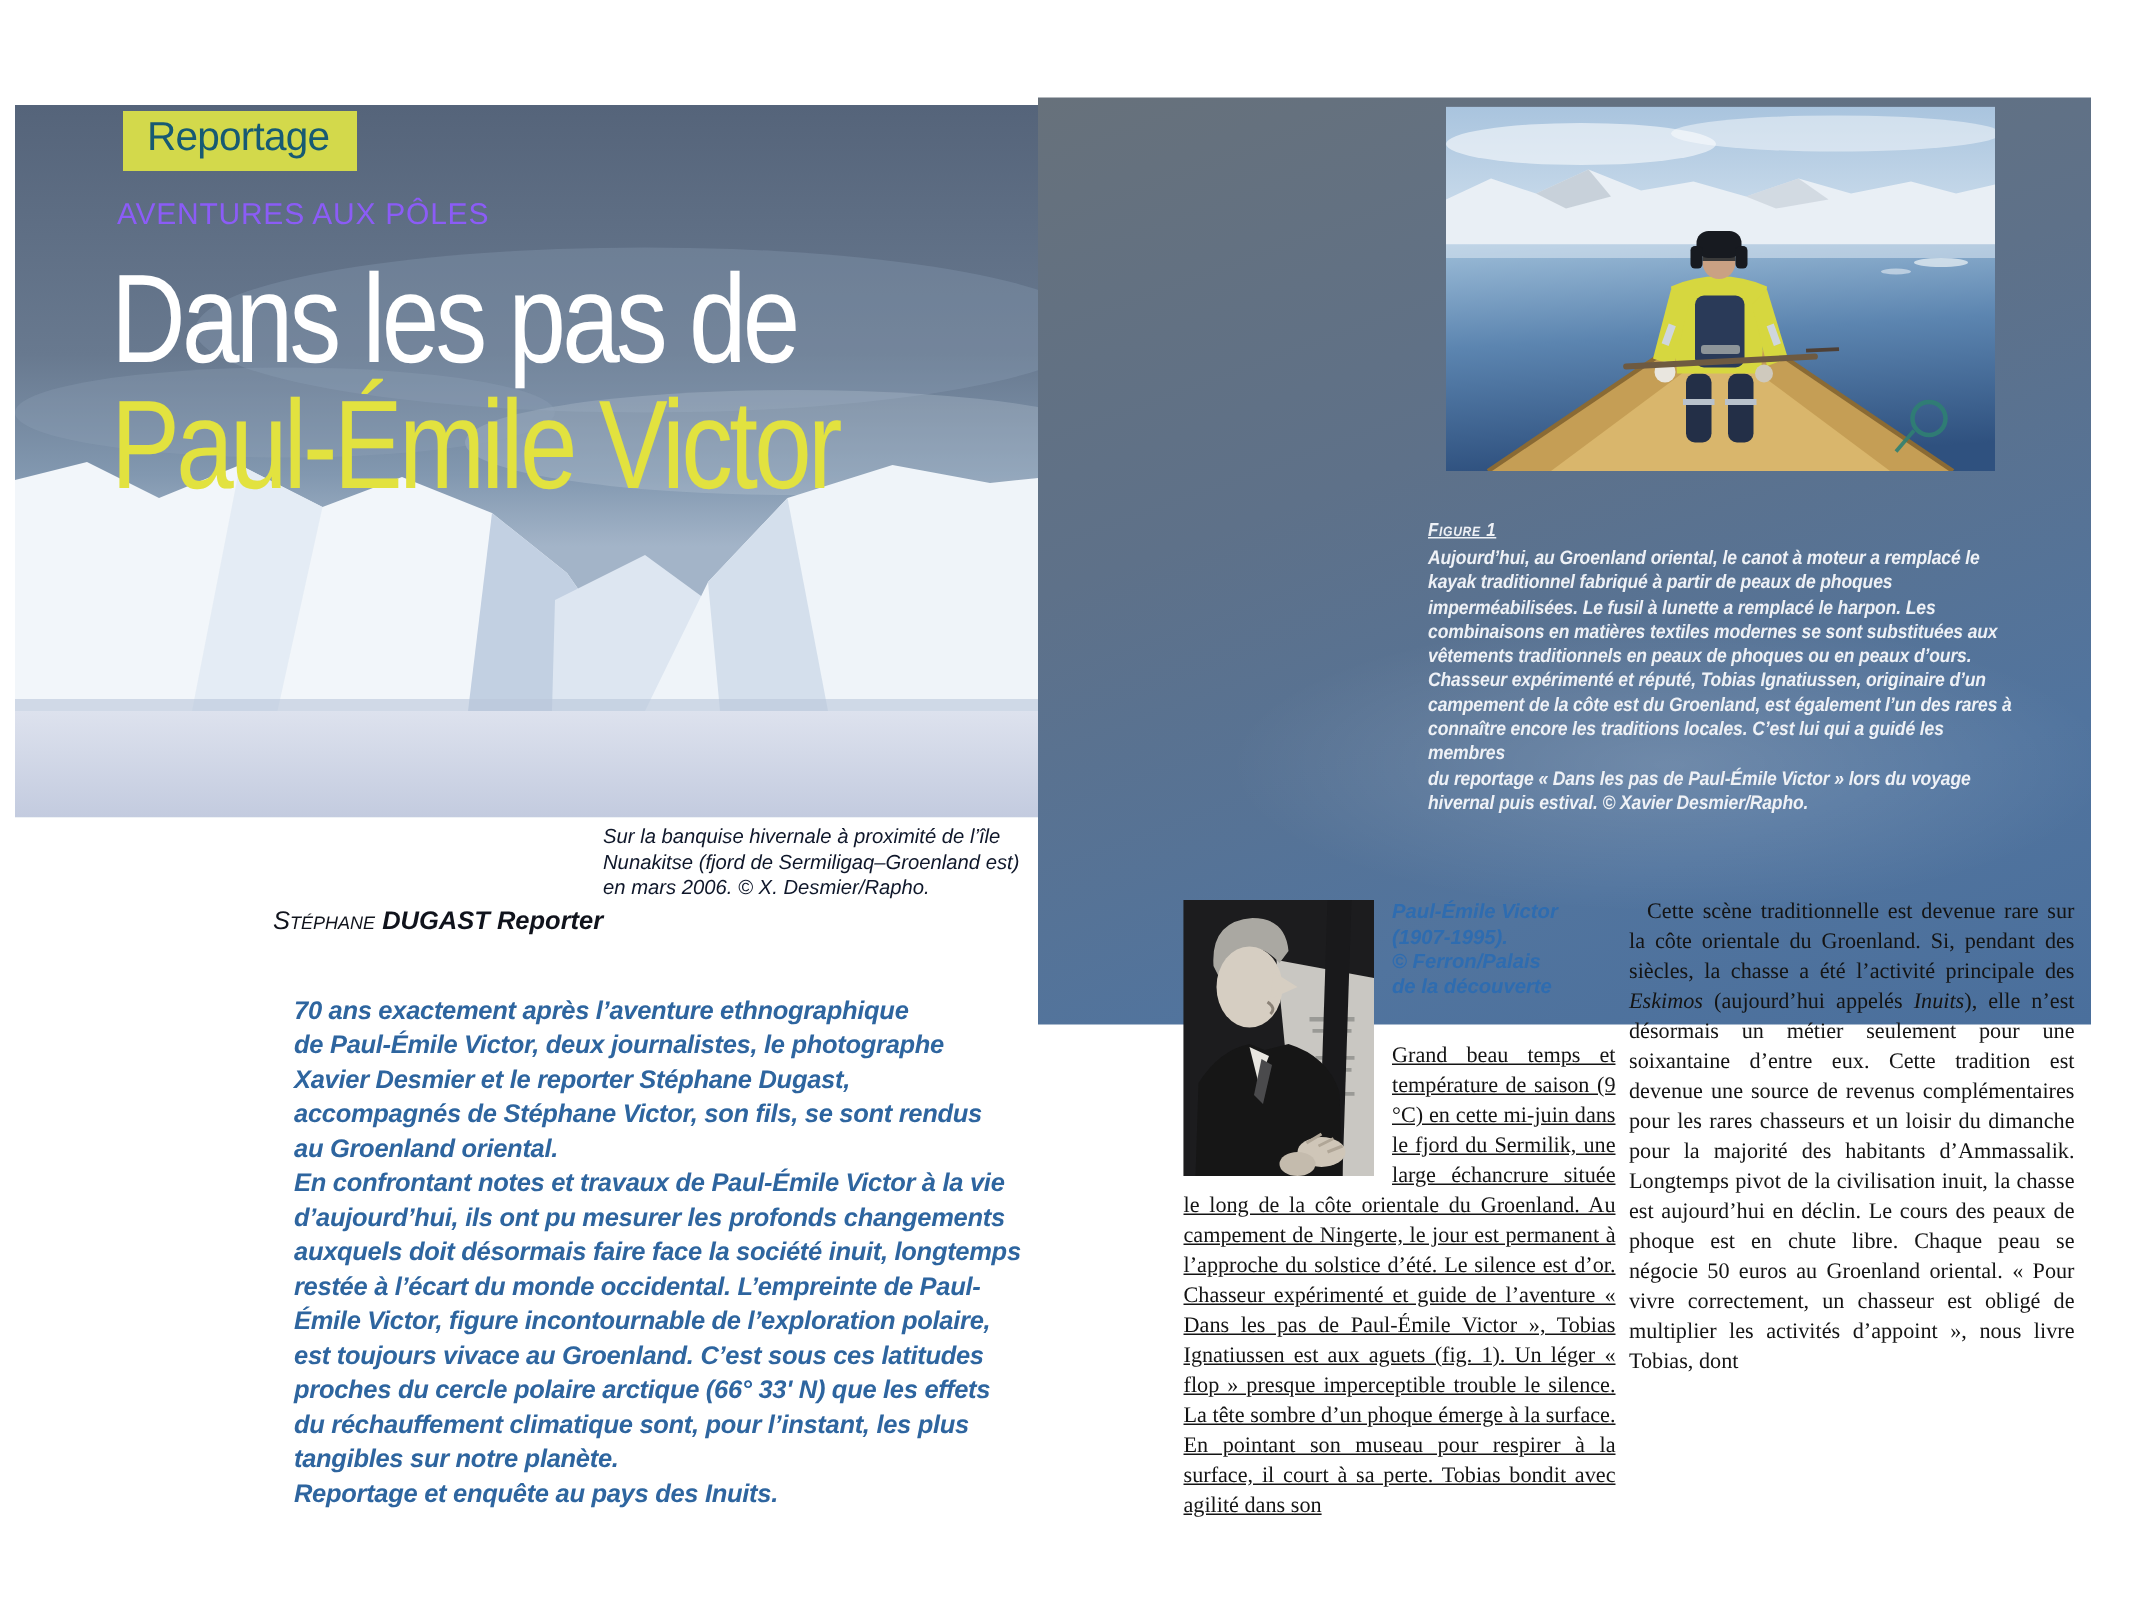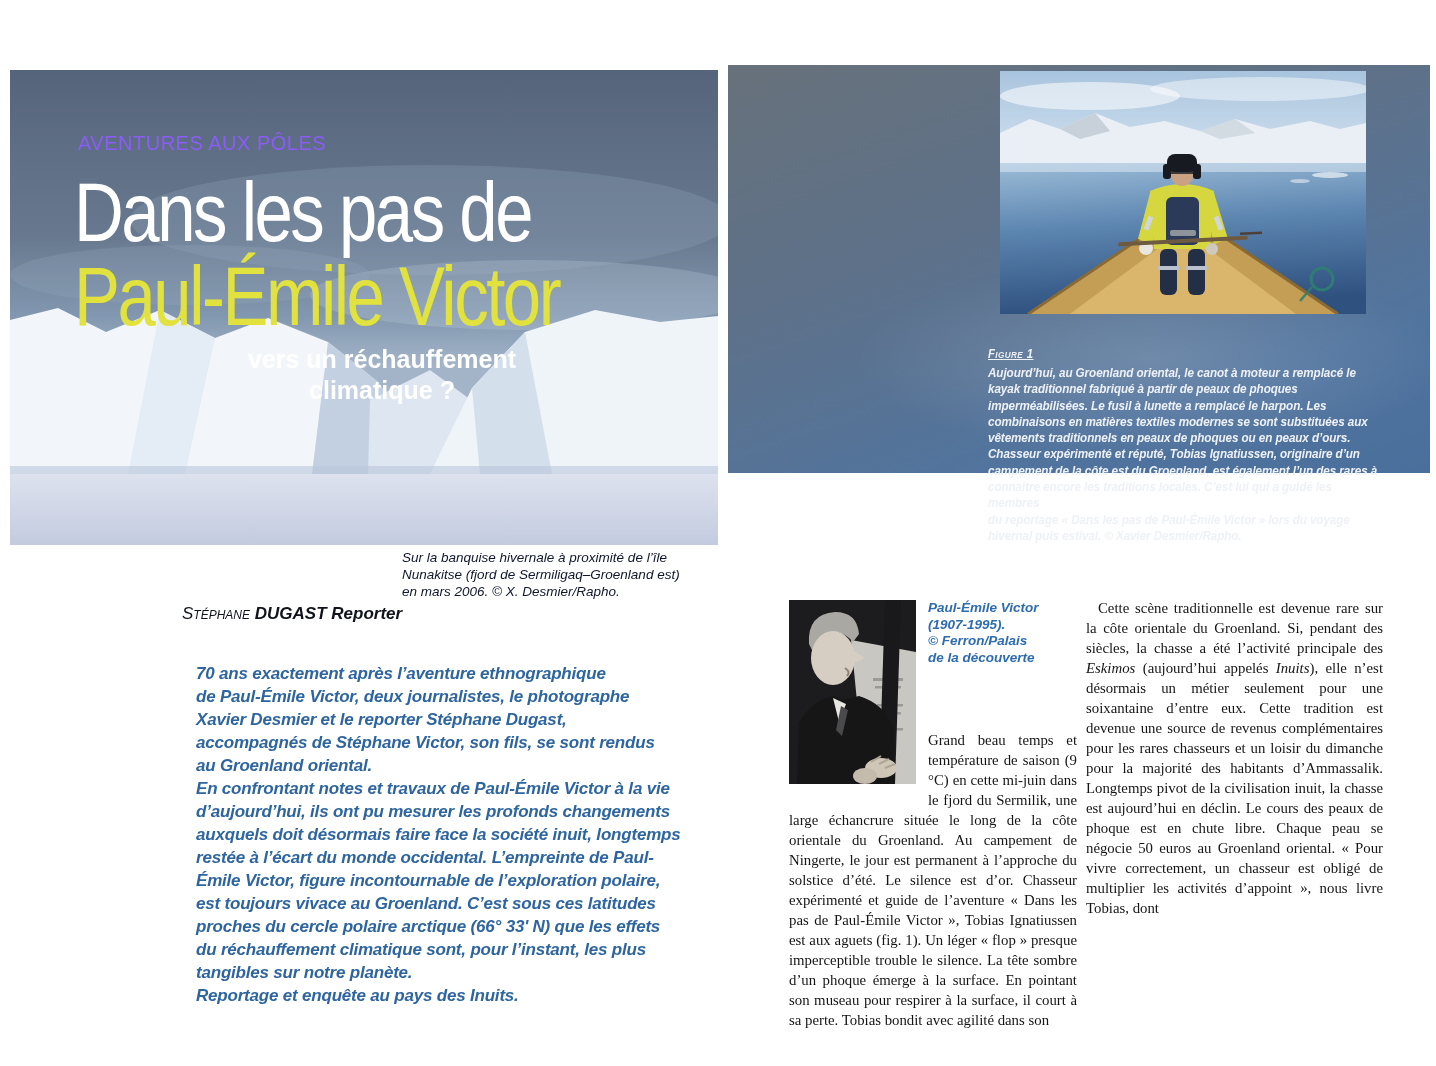--- a/index.html
+++ b/index.html
@@ -47,21 +47,21 @@
   .byline .sc{font-variant:small-caps;font-weight:400;}
   .byline .b{font-weight:700;}
   .intro{
     position:absolute;left:182px;top:648px;width:540px;margin:14px;
     color:#2e659f;font-style:italic;font-weight:700;font-size:17px;line-height:23px;
     white-space:pre-line;letter-spacing:-0.2px;
   }
 
   
   .rblock{
-    position:absolute;left:728px;top:65px;width:702px;height:408px;
+    position:absolute;left:692px;top:65px;width:702px;height:618px;
     background:
       radial-gradient(ellipse 420px 140px at 60% 72%, rgba(255,255,255,0.16), transparent 70%),
       linear-gradient(160deg,#67717b 0%,#5e7189 38%,#51749e 76%,#4a6f9c 100%);
   }
   .boatphoto{position:absolute;left:272px;top:6px;width:366px;height:243px;overflow:hidden;}
   .boatphoto svg{display:block;width:100%;height:100%;}
   .figcap{
     position:absolute;left:260px;top:279px;width:440px;
     color:#eef1f6;font-style:italic;font-weight:700;
     transform:scaleX(0.9);transform-origin:left top;
@@ -81,21 +81,21 @@
   }
   .portrait svg{display:block;width:100%;height:100%;}
   .pcaption{
     margin:0;color:#2e6cb0;font-weight:700;font-style:italic;
     font-size:13.5px;line-height:16.5px;white-space:pre-line;
   }
   .bodytext{
     margin:0;font-family:"Liberation Serif",serif;font-size:14.8px;line-height:20px;
     text-align:justify;color:#141414;
   }
-  .col1 .bodytext{margin-top:64px;}
+  .col1 .bodytext{margin-top:28px;text-decoration:underline;}
   .col2 .p2{text-indent:12px;margin-top:0;}
   .bodytext em{}
 </style>
 </head>
 <body>
 
 <div class="spread">
 
   <section>
 
@@ -155,25 +155,24 @@
               <circle cx="326" cy="508" r="3"></circle>
             <ellipse cx="370" cy="515" rx="7" ry="4.5"></ellipse>
               <circle cx="378" cy="512" r="3"></circle>
           </g>
           <g stroke="#3c3c40" stroke-width="1.2">
             <path d="M264,518 l-1,6 M272,518 l1,6 M282,516 l-1,6 M290,516 l1,6 M298,520 l-1,5 M304,520 l1,5 M316,515 l-1,6 M322,515 l1,6 M330,519 l-1,5 M338,519 l1,5 M350,516 l-1,5 M356,516 l1,5 M368,519 l-1,5 M374,519 l1,5 M386,515 l-1,6 M392,515 l1,6 M402,518 l-1,5 M408,518 l1,5"></path>
           </g>
         </g>
       </svg>
 
+      <div class="badge">Reportage</div>
       <div class="kicker">AVENTURES AUX PÔLES</div>
       <h1 class="title l1" style="margin:0">Dans les pas de</h1>
       <h1 class="title l2" style="margin:0">Paul-Émile Victor</h1>
-      <div class="subtitle">vers un réchauffement
-climatique ?</div>
     </div>
 
     <p class="hero-caption">Sur la banquise hivernale à proximité de l’île
 Nunakitse (fjord de Sermiligaq–Groenland est)
 en mars 2006. © X. Desmier/Rapho.</p>
 
     <p class="byline">
       <span class="sc">Stéphane</span>
       <span class="b">DUGAST</span>
       <span class="b">Reporter</span>

